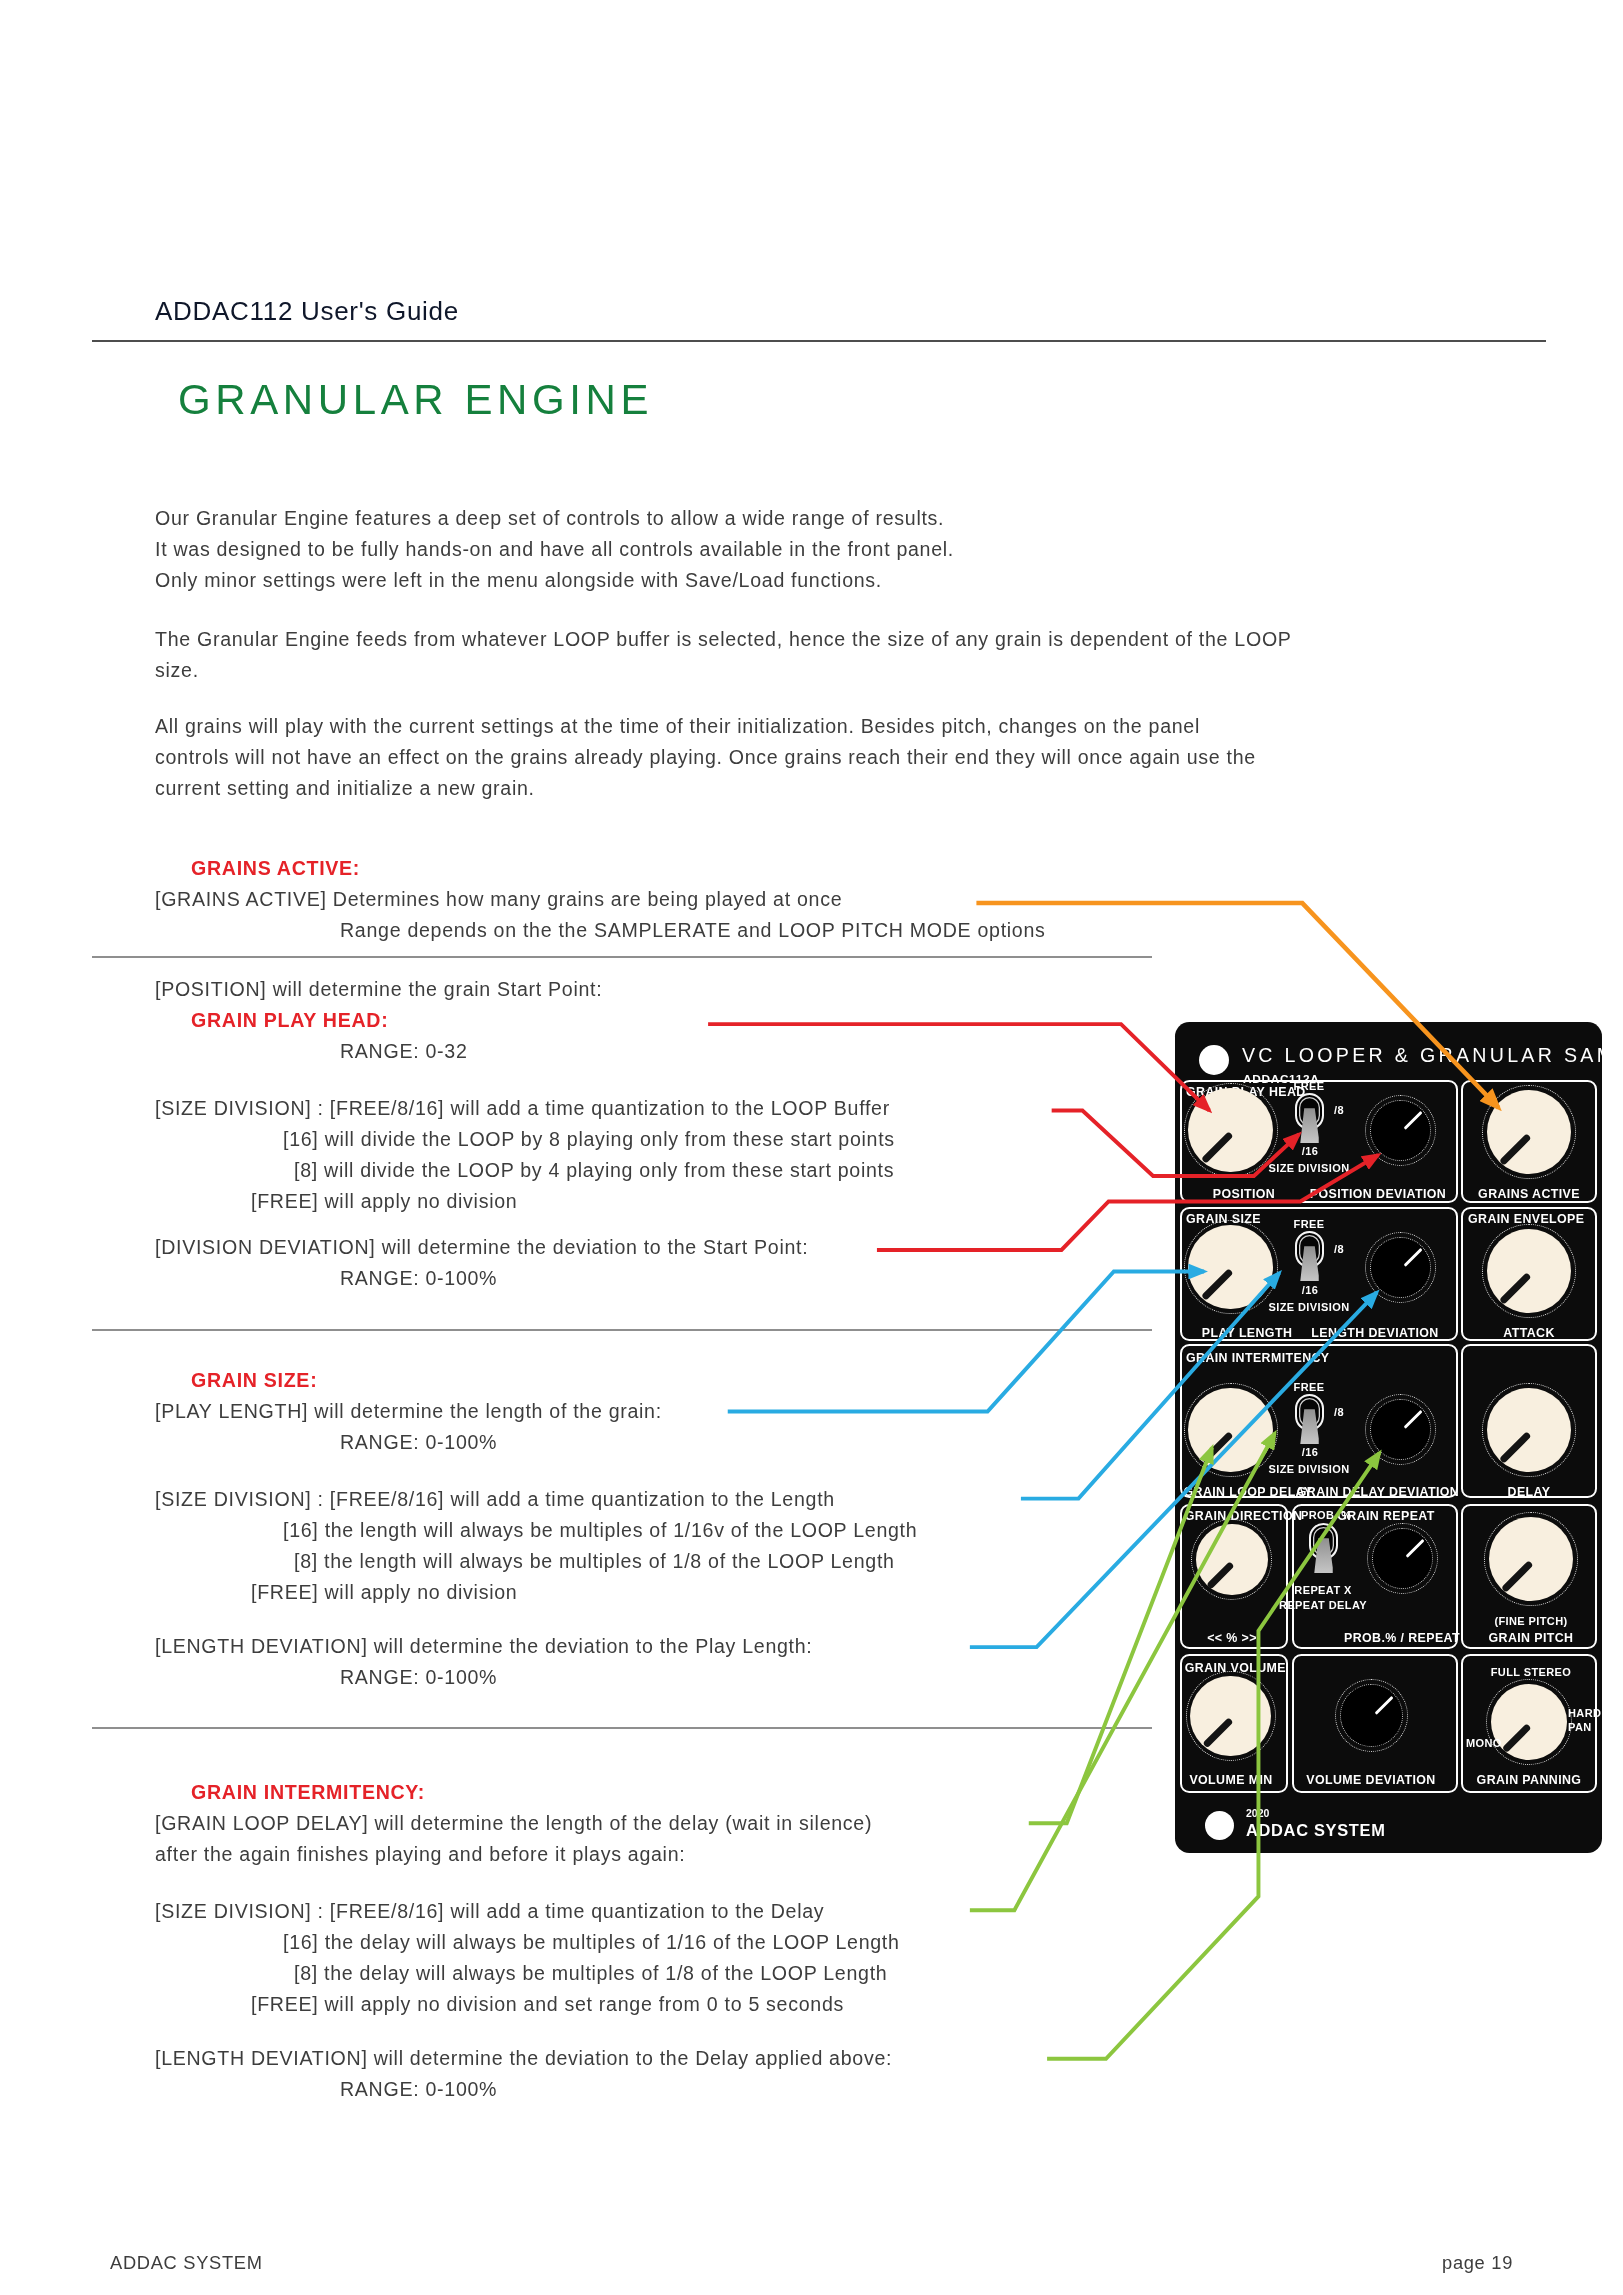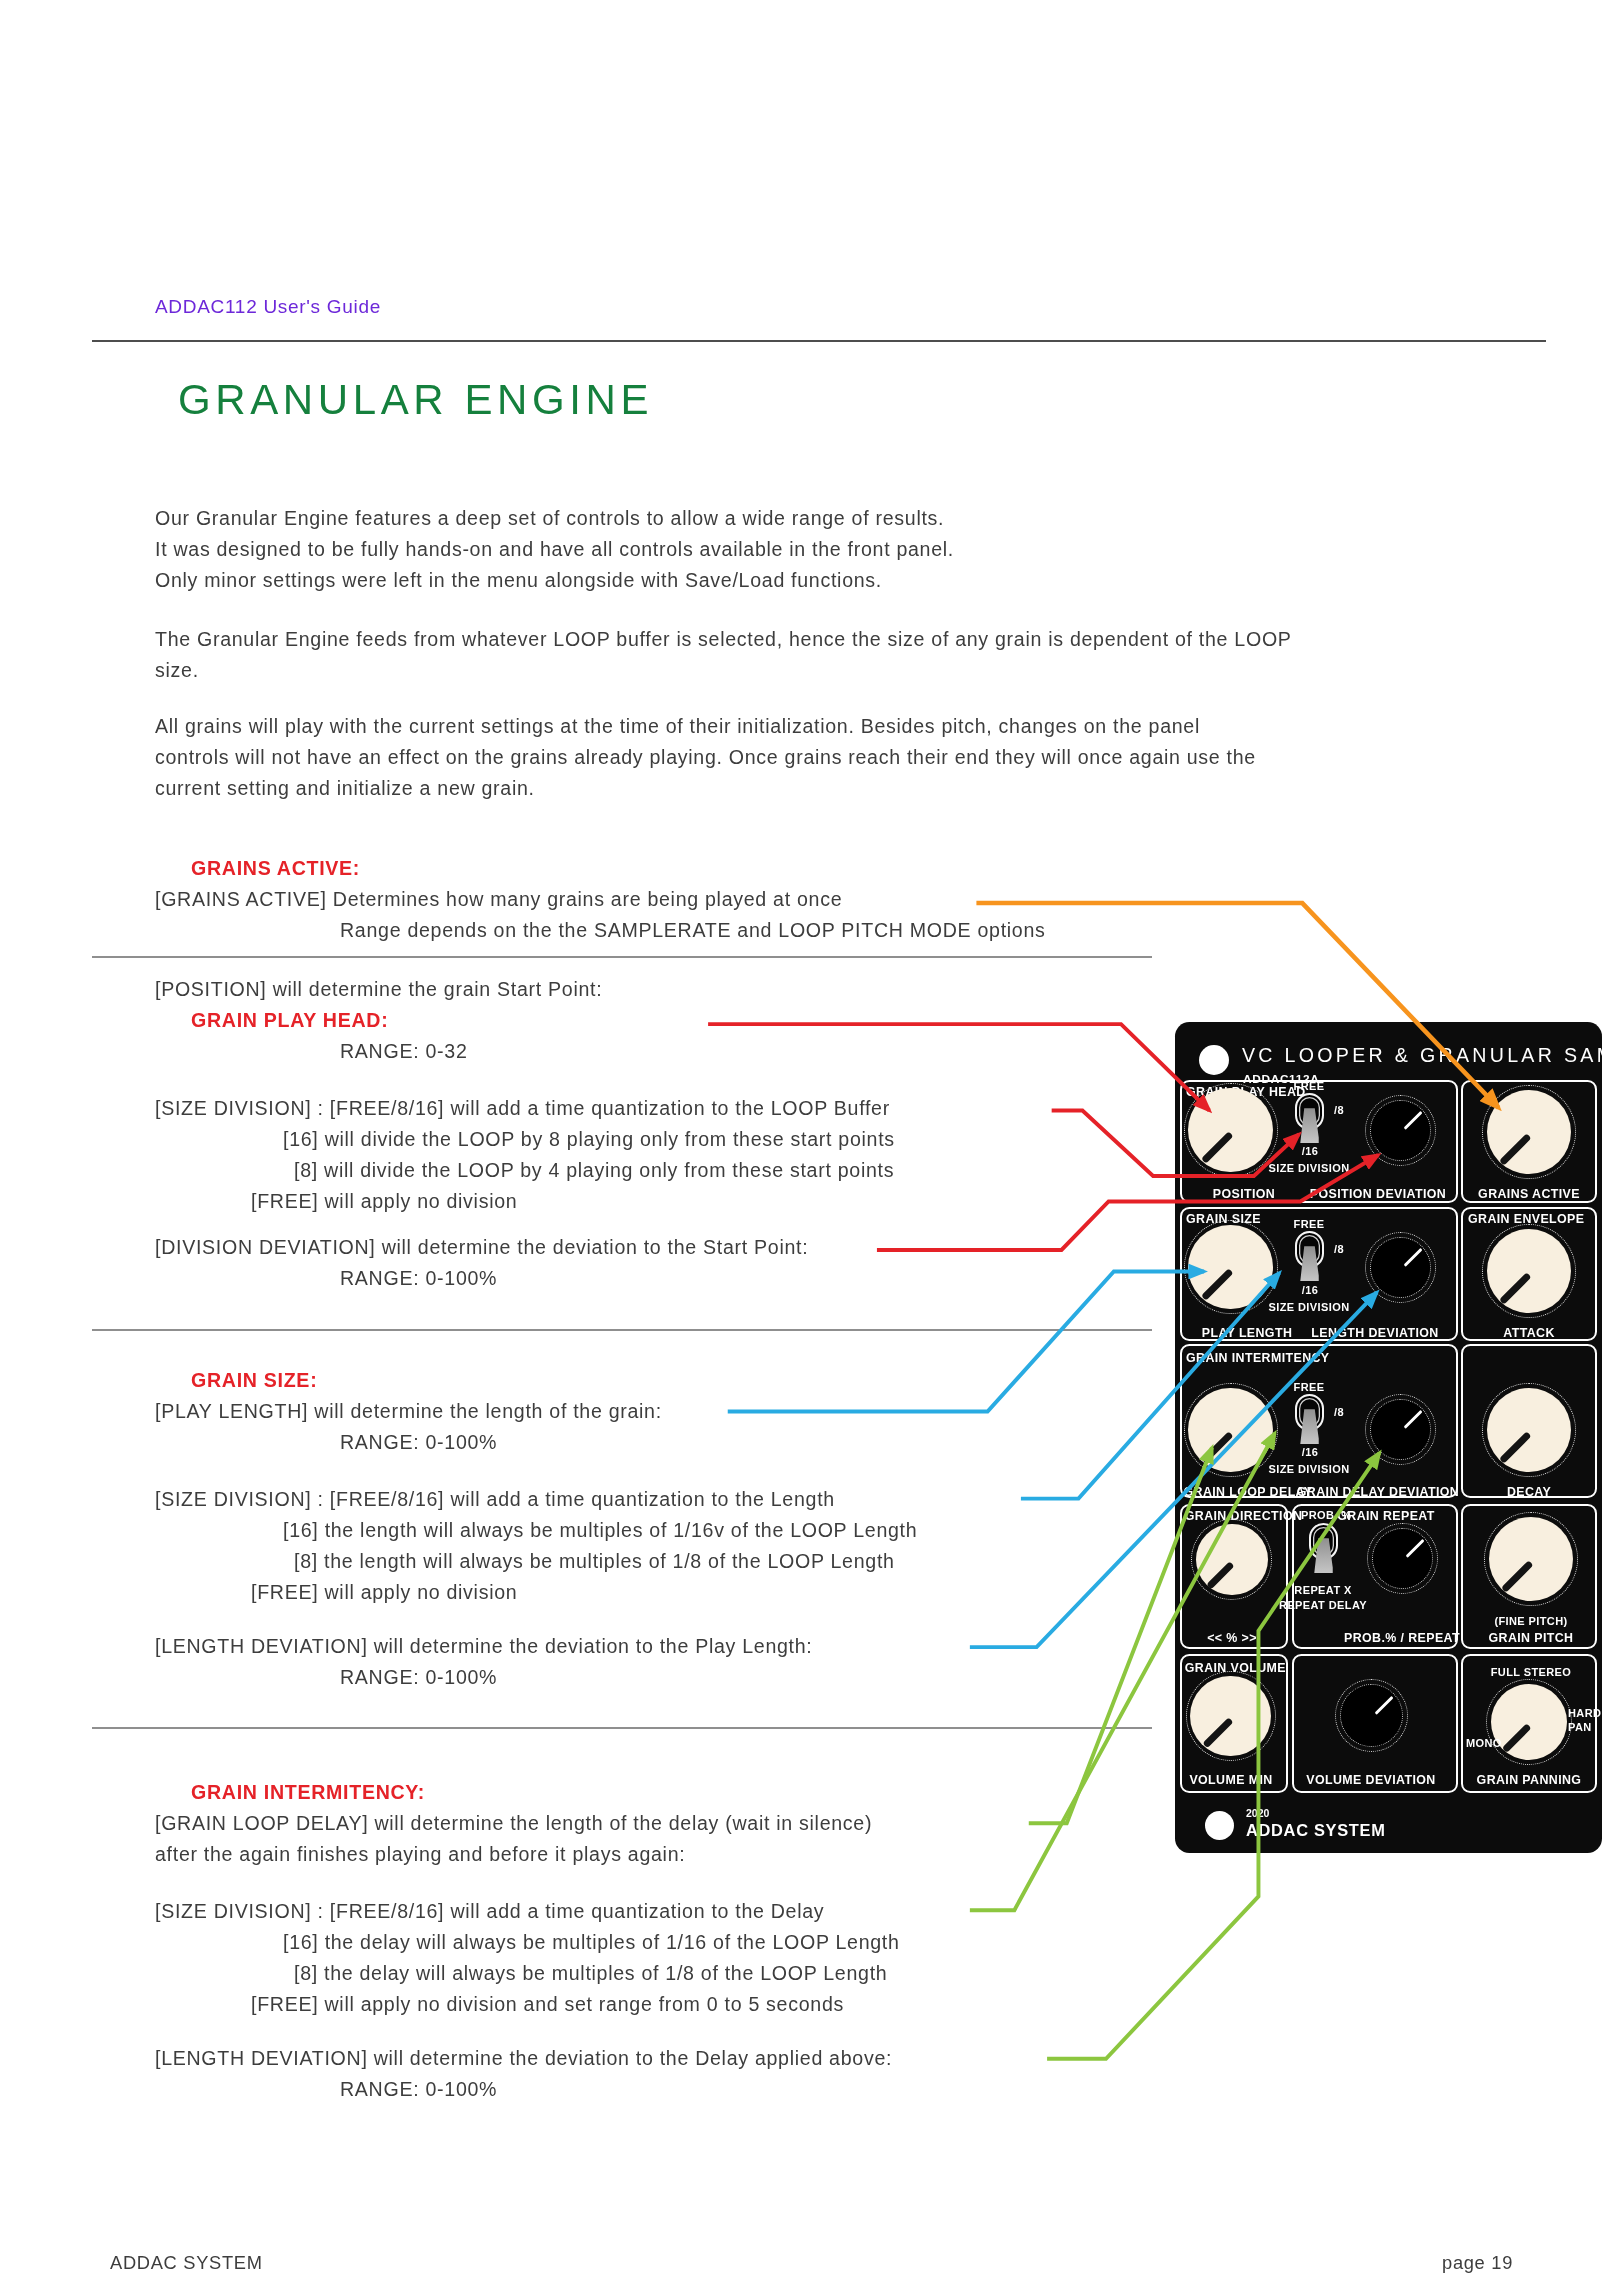--- a/index.html
+++ b/index.html
@@ -11,21 +11,21 @@
   .block{position:absolute;white-space:nowrap;font-size:19.6px;letter-spacing:0.7px;color:#3d3d3d;}
   .ln{height:31px;line-height:31px;}
   .head{color:var(--red);font-weight:bold;margin-left:36px;}
   .sp39{height:25.5px;} .sp36{height:23.6px;} .sp24{height:15.7px;}
   .ind-range{padding-left:185px;}
   .ind-16{padding-left:128px;}
   .ind-8{padding-left:139px;}
   .ind-free{padding-left:96px;}
   .hr{position:absolute;height:2px;background:#8f8f8f;}
   #doc-title{font-size:42px;letter-spacing:4.6px;color:#15803d;}
-  #doc-header{font-size:19px;letter-spacing:0.7px;color:#6d28d9;}
+  #doc-header{font-size:26px;letter-spacing:0.7px;color:#0f172a;}
   .footer{position:absolute;font-size:18.3px;letter-spacing:0.7px;color:#3d3d3d;}
 
   
   #panel{position:absolute;left:1175px;top:1022px;width:427px;height:831px;
          background:#0c0c0c;border-radius:14.4px;}
   .pbox{position:absolute;border:2px solid #ffffff;border-radius:9.2px;box-sizing:border-box;}
   .pl{position:absolute;color:#ffffff;font-weight:bold;font-size:12.4px;letter-spacing:0.4px;white-space:nowrap;}
   .plc{transform:translateX(-50%);}
   .pl.small{font-size:11px;}
   .screw{position:absolute;background:#ffffff;border-radius:50%;}
@@ -213,21 +213,21 @@
           <div class="ptr lite"></div>
         </div>
     </div>
     <div class="pl plc" style="left:73px;top:463px;">GRAIN LOOP DELAY</div>
     <div class="pl plc" style="left:203px;top:463px;">GRAIN DELAY DEVIATION</div>
     <div class="knob" style="left:307px;top:361px;width:94px;height:94px;">
       <div class="face cream">
           <div class="ptr dark"></div>
         </div>
     </div>
-    <div class="pl plc" style="left:354px;top:463px;">DECAY</div>
+    <div class="pl plc" style="left:354px;top:463px;">DELAY</div>
 
     <div class="pbox" style="left:4.6px;top:482px;width:108px;height:145px;"></div>
     <div class="pbox" style="left:117px;top:482px;width:166px;height:145px;"></div>
     <div class="pbox" style="left:286px;top:482px;width:136px;height:145px;"></div>
     <div class="pl" style="left:9.8px;top:487px;">GRAIN DIRECTION</div>
     <div class="knob" style="left:16.4px;top:497px;width:81px;height:81px;">
       <div class="face cream">
           <div class="ptr dark"></div>
         </div>
     </div>

